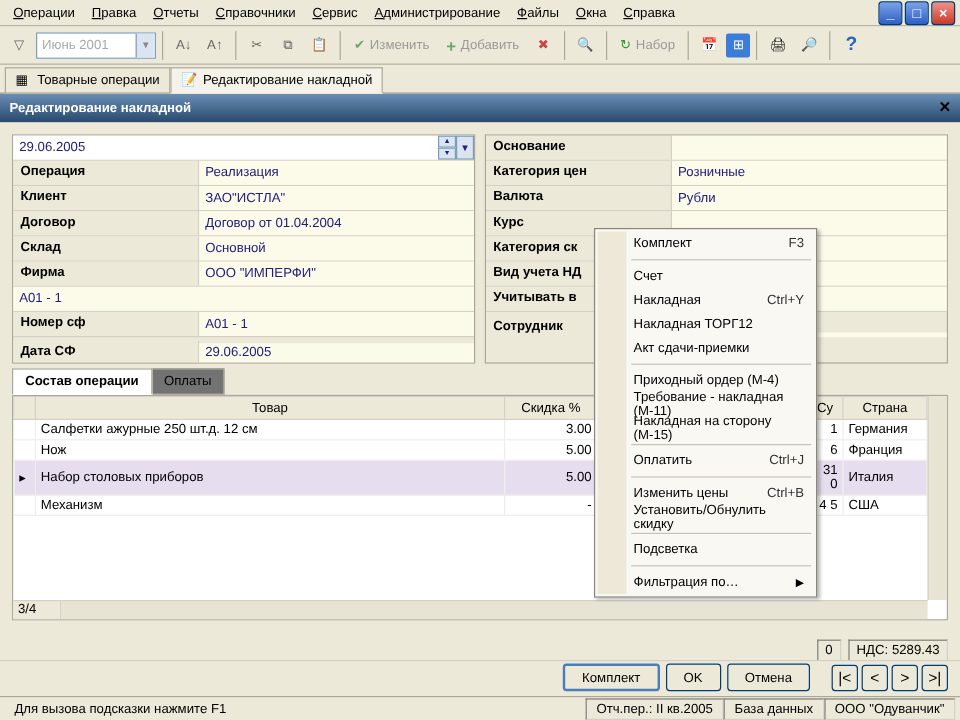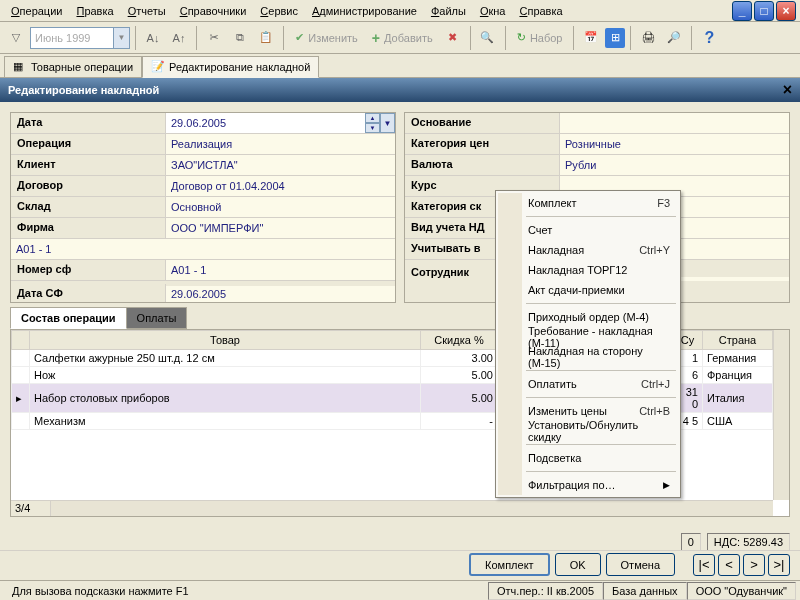--- a/index.html
+++ b/index.html
@@ -83,21 +83,21 @@
   <div class="window-controls">
     <div class="win-btn win-min">_</div>
     <div class="win-btn win-max">□</div>
     <div class="win-btn win-close">×</div>
   </div>
 </div>
 
 <div class="toolbar">
   <div class="tb-btn">▽</div>
   <div class="date-combo">
-    <span>Июнь 1999</span>
+    <span>Июнь 2001</span>
     <div class="dd">▼</div>
   </div>
   <div class="tb-sep"></div>
   <div class="tb-btn">A↓</div>
   <div class="tb-btn">A↑</div>
   <div class="tb-sep"></div>
   <div class="tb-btn">✂</div>
   <div class="tb-btn">⧉</div>
   <div class="tb-btn">📋</div>
   <div class="tb-sep"></div>
@@ -139,21 +139,20 @@
   </div>
 
 <div class="edit-header">
   <span>Редактирование накладной</span>
   <span class="close-x">×</span>
 </div>
 
 <div class="form-area">
   <div class="form-col" id="left-col">
       <div class="form-row">
-        <div class="form-label">Дата</div>
         <div class="form-value white">29.06.2005<div class="spin-dd">
             <div class="spin">
               <div>▲</div>
               <div>▼</div>
             </div>
             <div class="dd-btn">▼</div>
           </div></div>
       </div>
       <div class="form-row">
         <div class="form-label">Операция</div>

